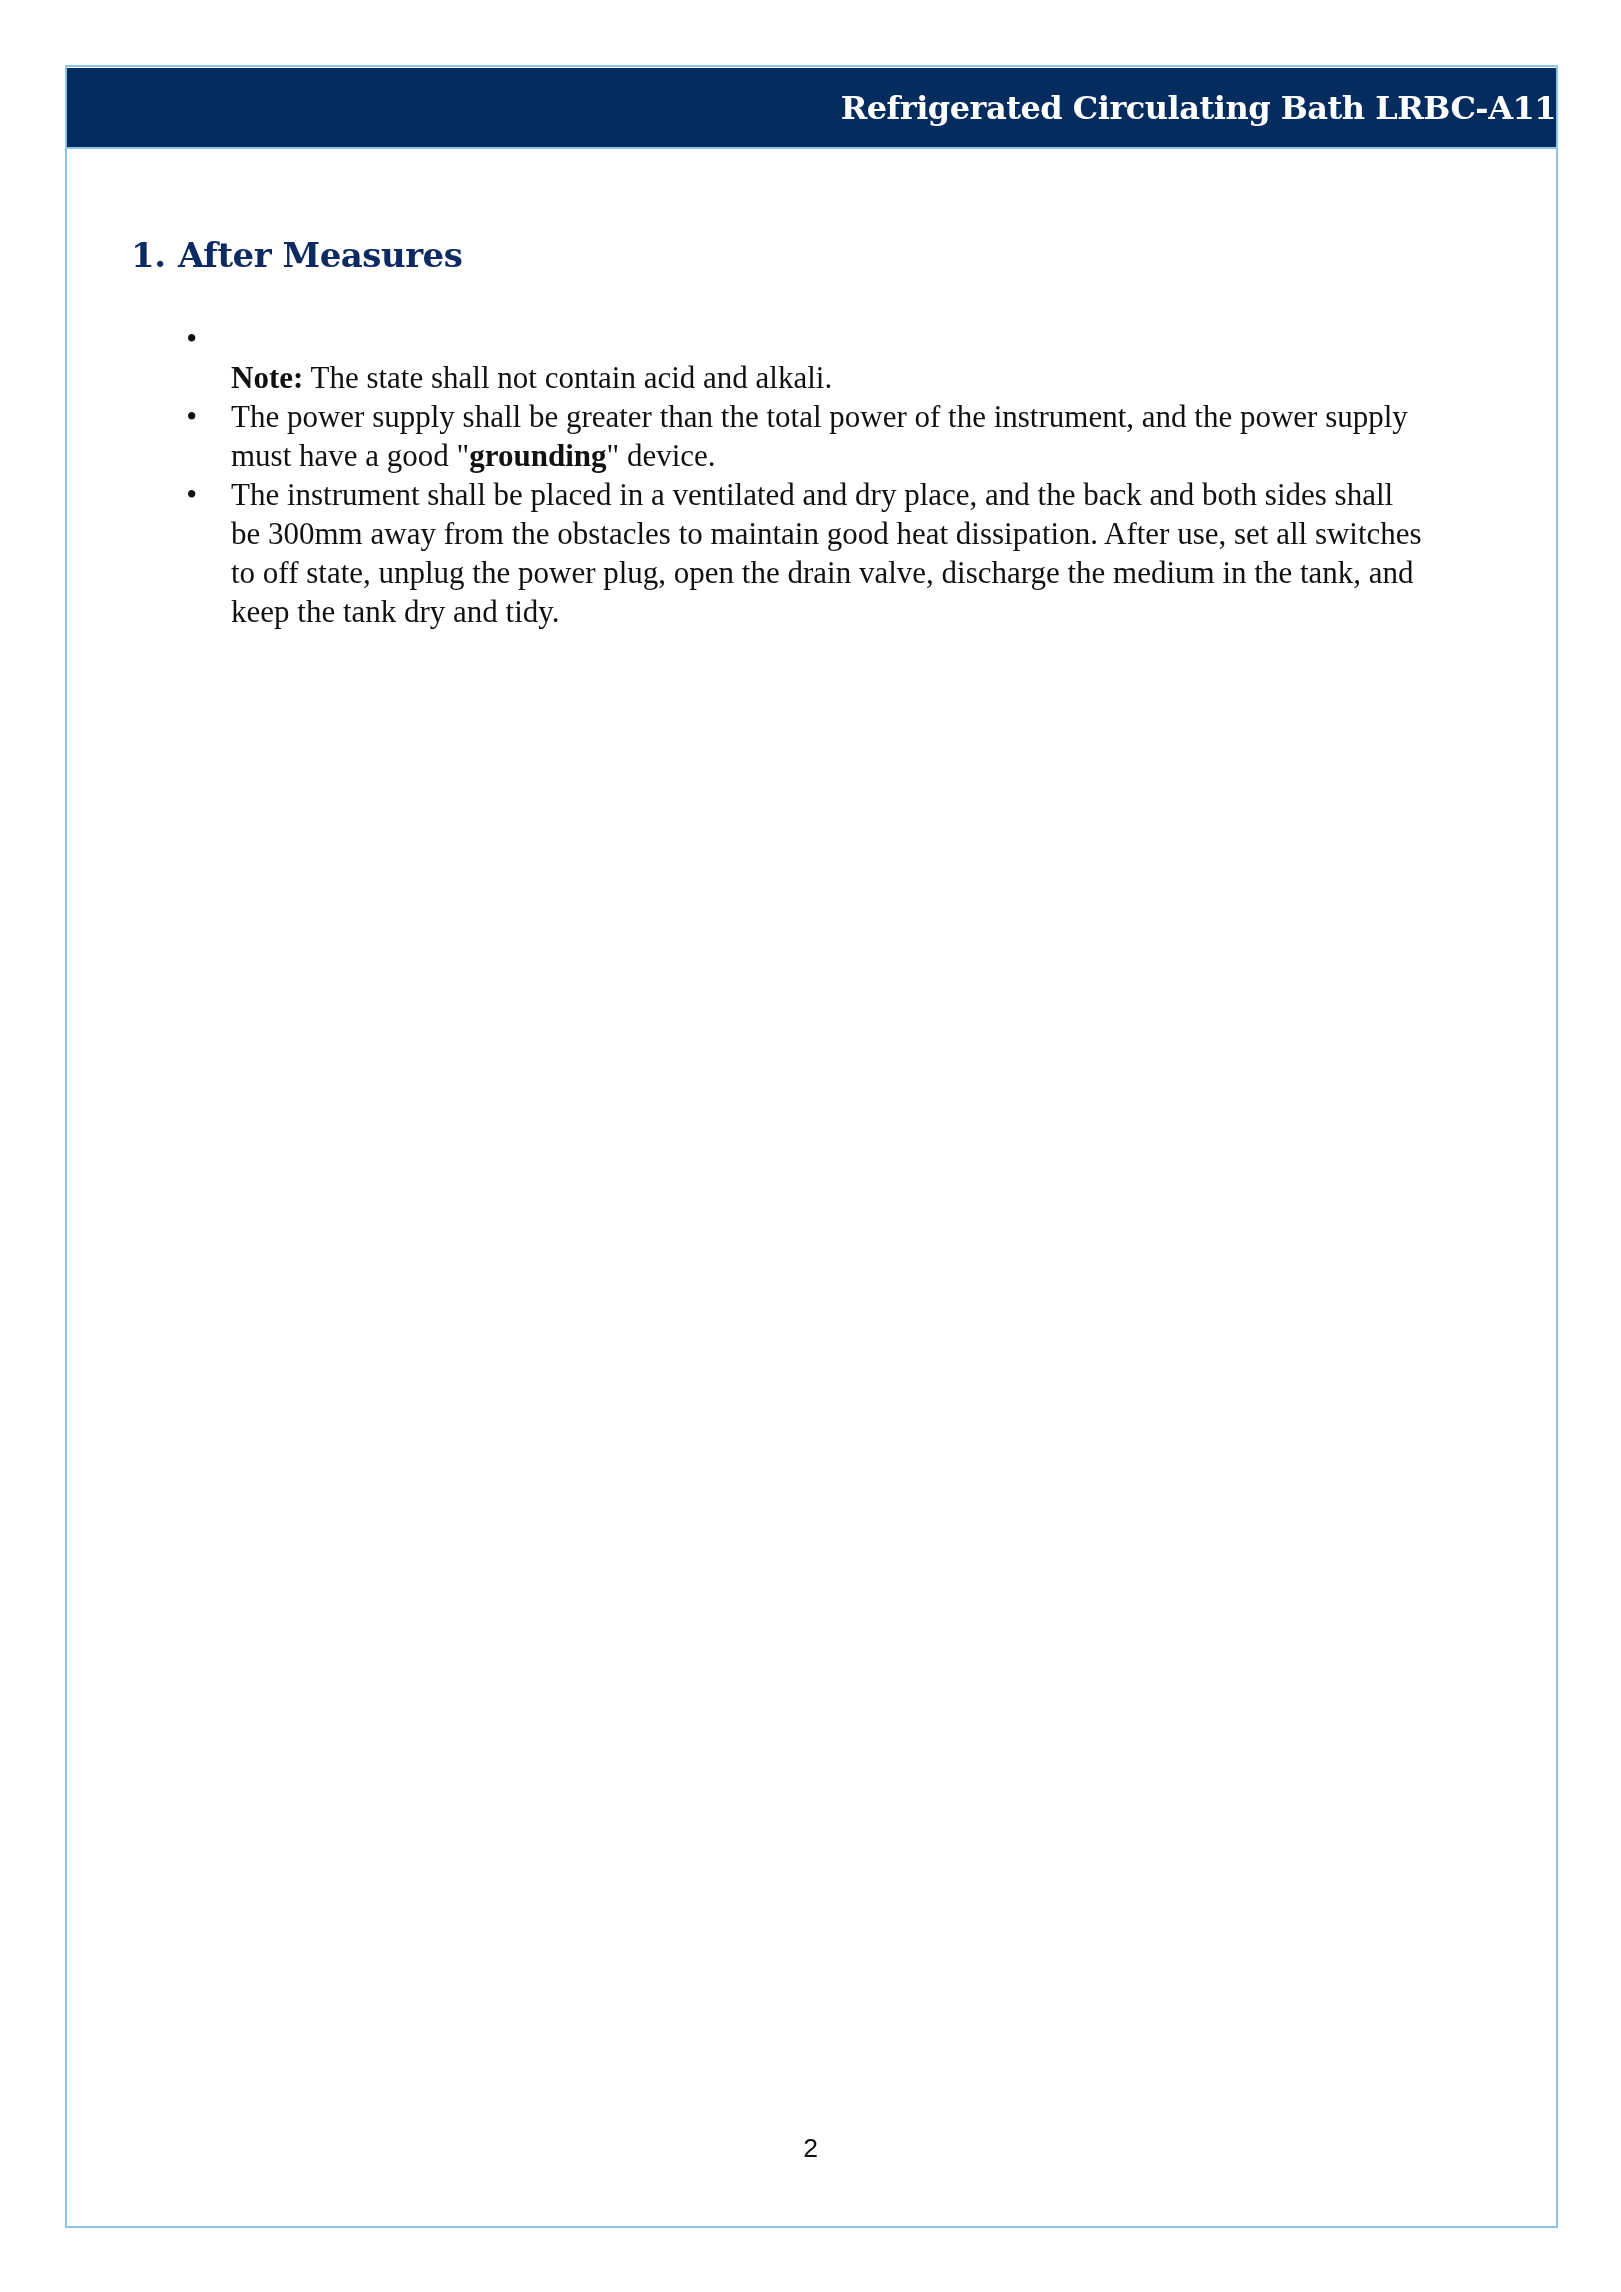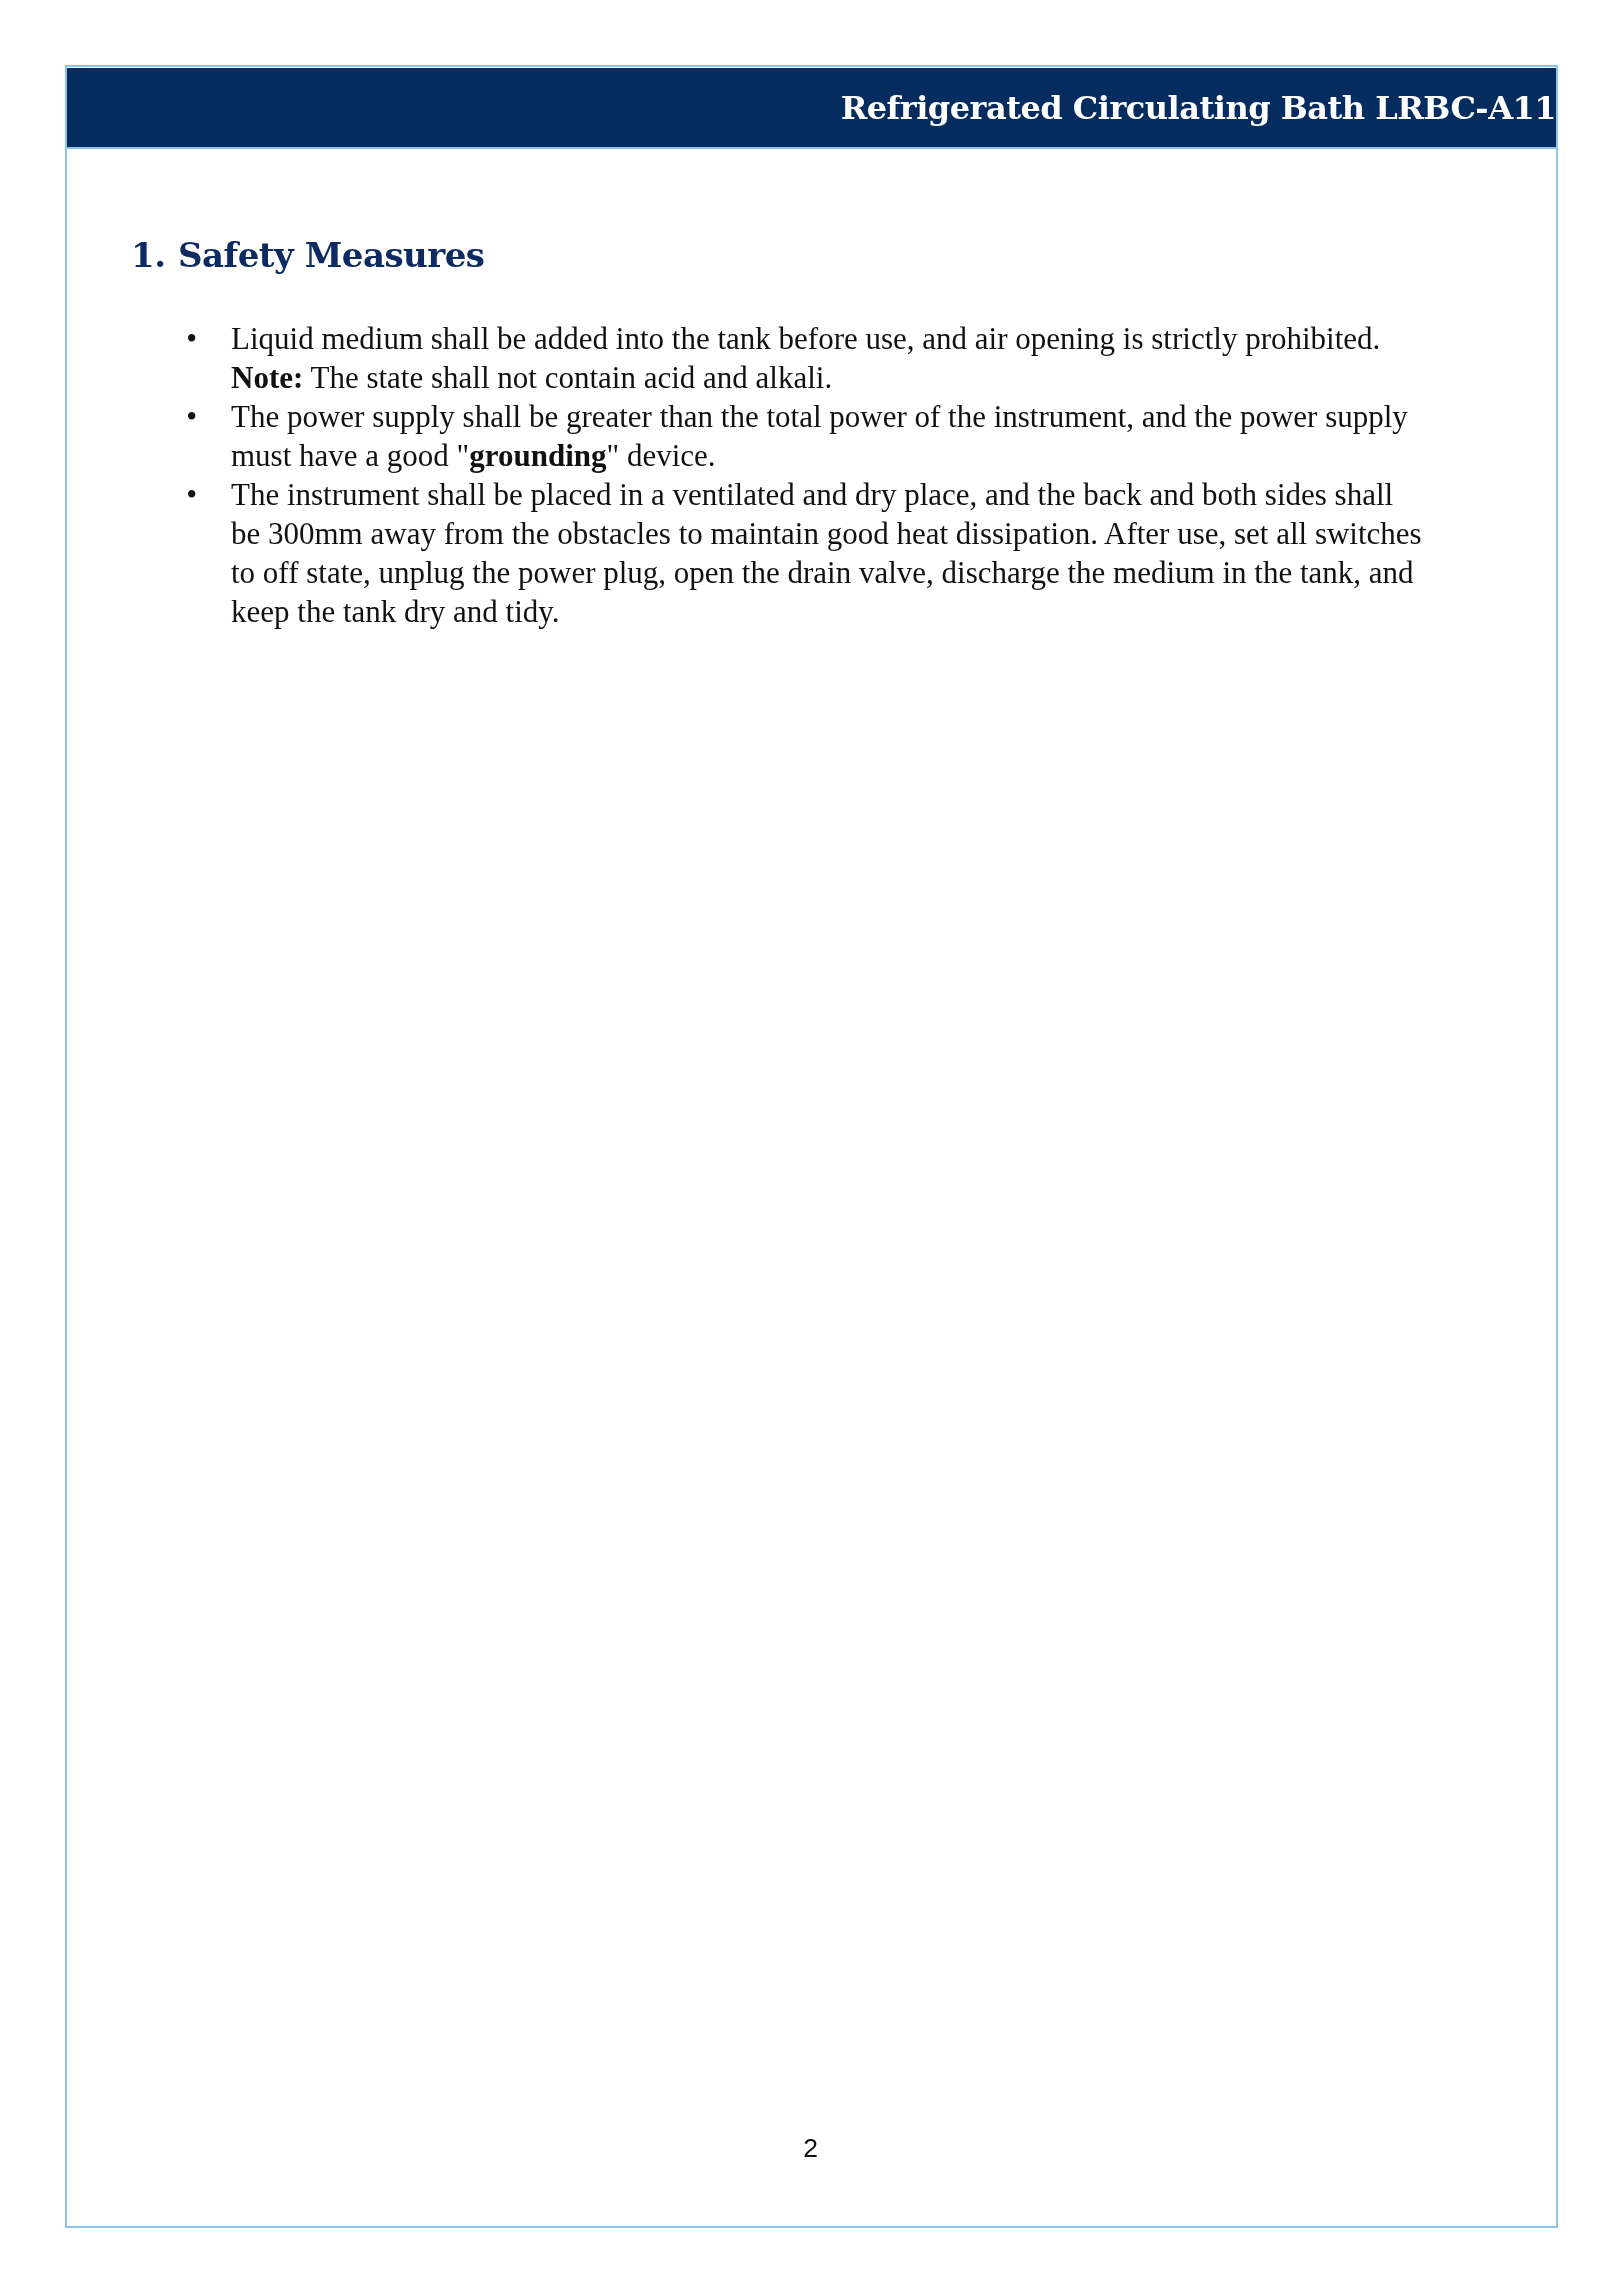--- a/index.html
+++ b/index.html
@@ -39,27 +39,27 @@
 </head>
 <body>
 
 <div class="frame">
   <div class="header-bar">
     <span>Refrigerated Circulating Bath LRBC-A11</span>
   </div>
 </div>
 
 <h2 class="section-heading">
-  <span class="num">1.</span><span>Safety Measures</span>
+  <span class="num">1.</span><span>After Measures</span>
 </h2>
 
 <ul class="bullets">
   <li>
     <span class="bullet">•</span>
-    <span>Liquid medium shall be added into the tank before use, and air opening is strictly prohibited.</span><br>
+    <br>
     <b>Note:</b><span> The state shall not contain acid and alkali.</span>
   </li>
   <li>
     <span class="bullet">•</span>
     <span>The power supply shall be greater than the total power of the instrument, and the power supply must have a good "</span><b>grounding</b><span>" device.</span>
   </li>
   <li>
     <span class="bullet">•</span>
     <span>The instrument shall be placed in a ventilated and dry place, and the back and both sides shall be 300mm away from the obstacles to maintain good heat dissipation. After use, set all switches to off state, unplug the power plug, open the drain valve, discharge the medium in the tank, and keep the tank dry and tidy.</span>
   </li>

